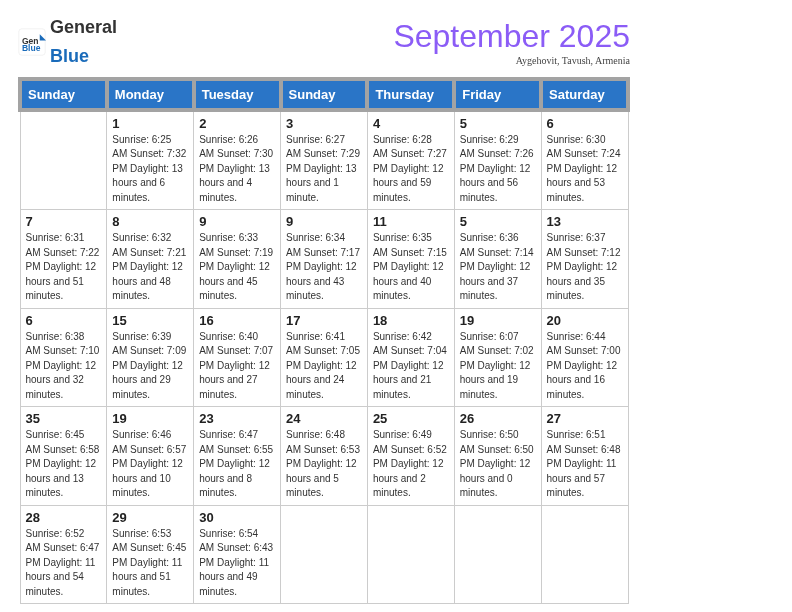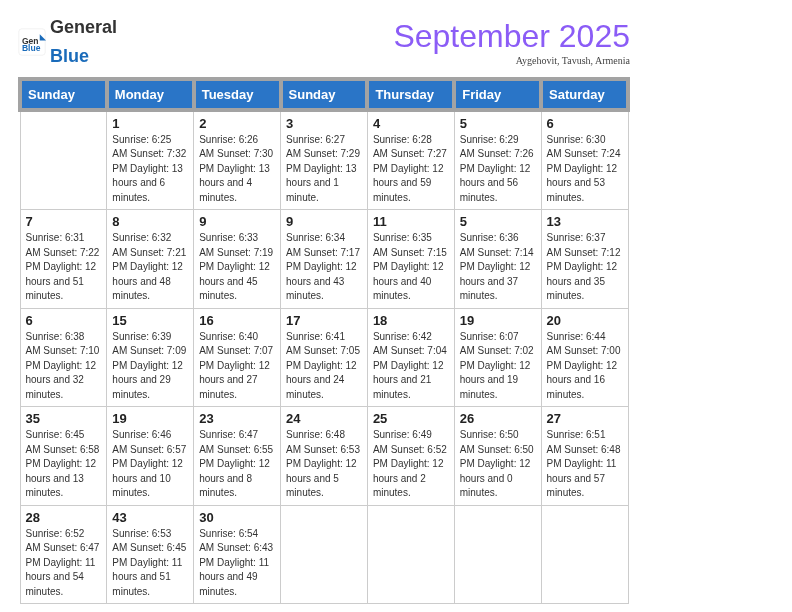--- a/index.html
+++ b/index.html
@@ -334,21 +334,21 @@
         </tr>
         <tr class="last-row">
           <td>
             <span class="day-number">28</span>
             <div class="day-info">Sunrise: 6:52 AM
 Sunset: 6:47 PM
 Daylight: 11 hours
 and 54 minutes.</div>
           </td>
           <td>
-            <span class="day-number">43</span>
+            <span class="day-number">29</span>
             <div class="day-info">Sunrise: 6:53 AM
 Sunset: 6:45 PM
 Daylight: 11 hours
 and 51 minutes.</div>
           </td>
           <td>
             <span class="day-number">30</span>
             <div class="day-info">Sunrise: 6:54 AM
 Sunset: 6:43 PM
 Daylight: 11 hours

